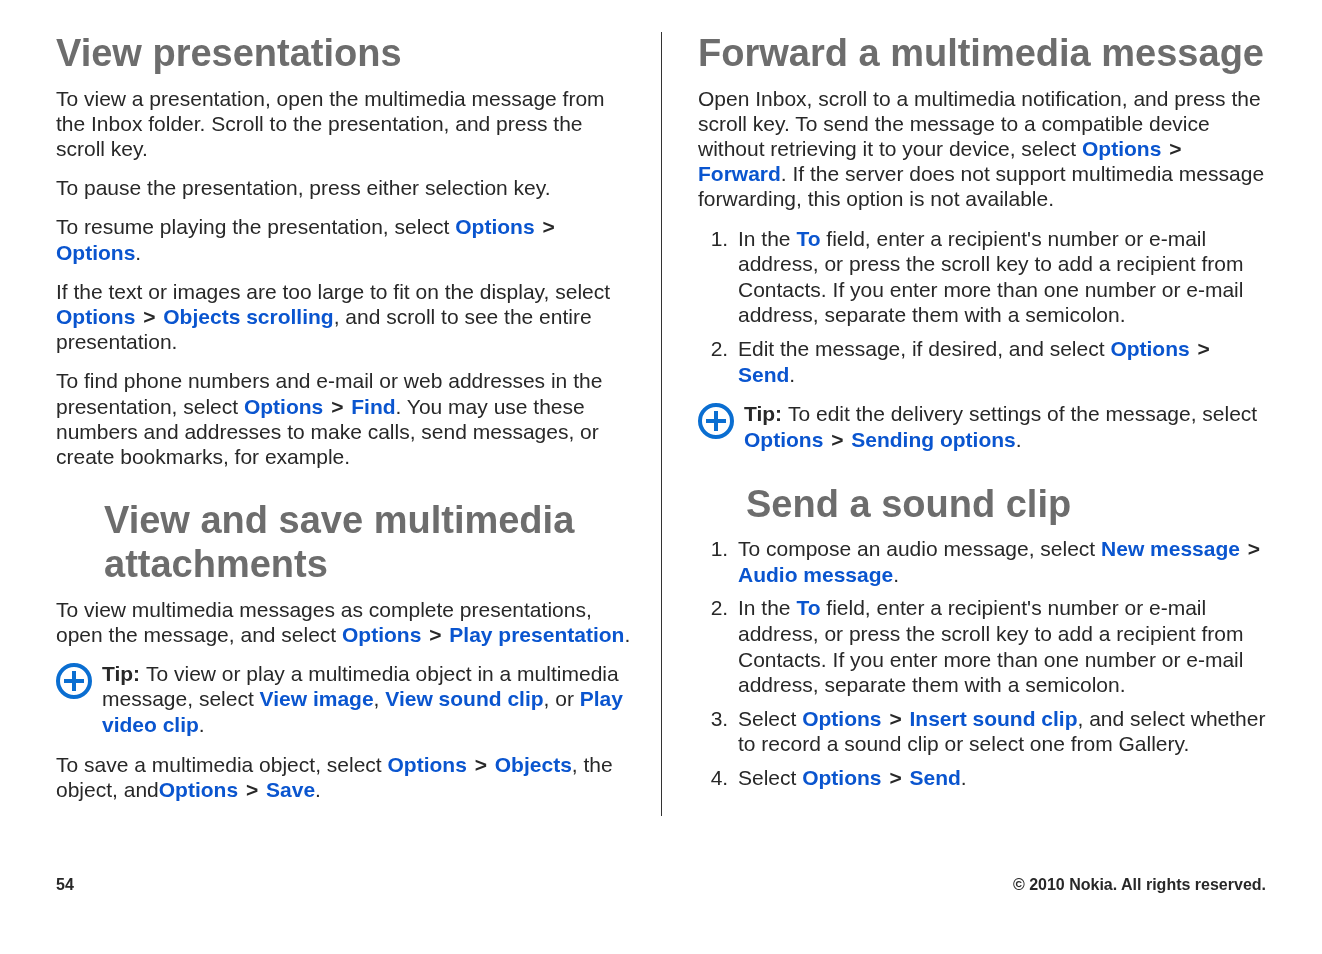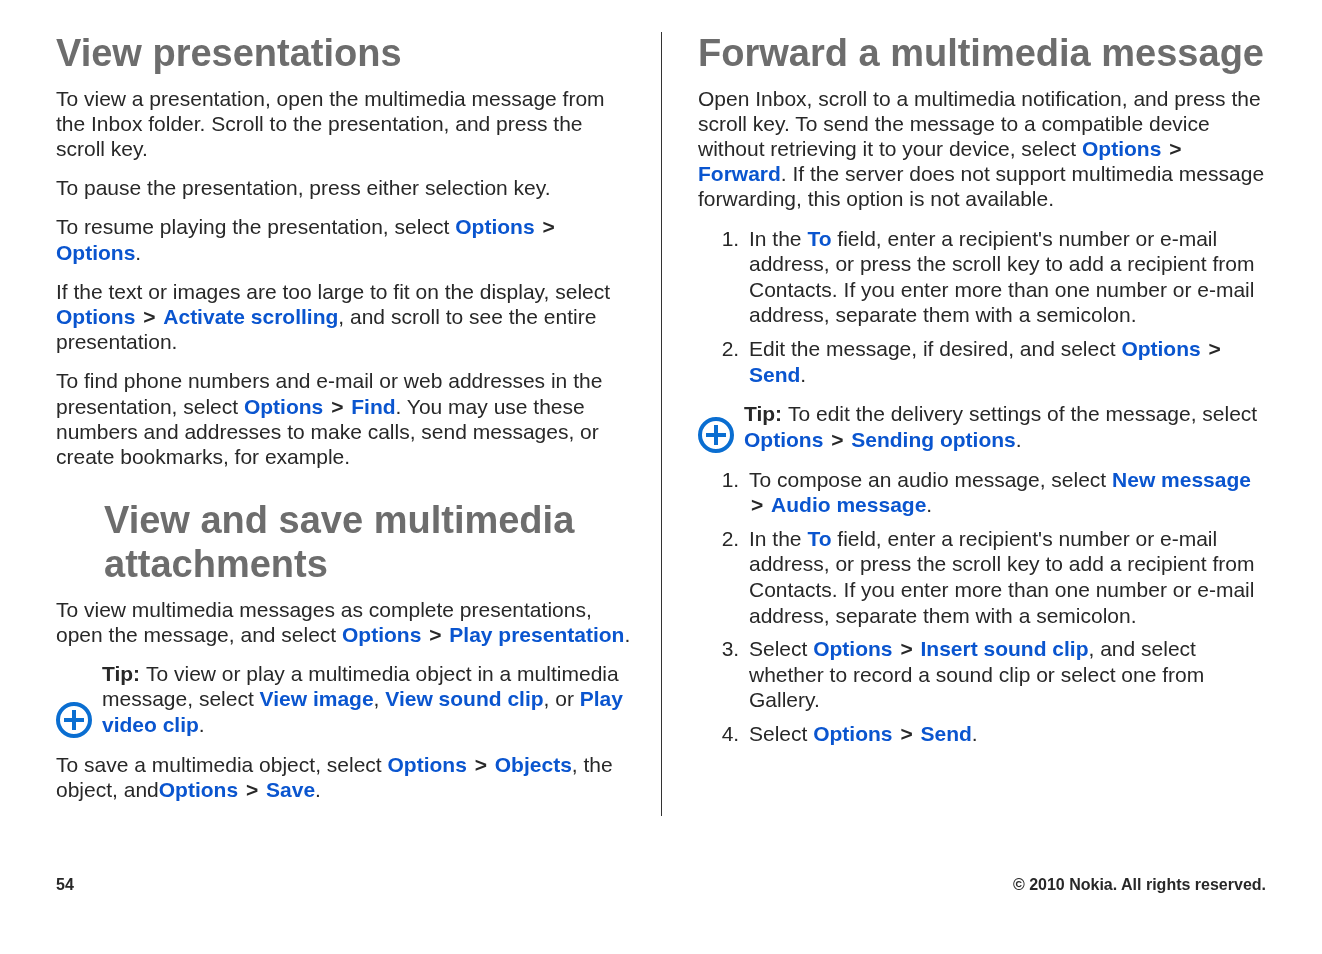--- a/index.html
+++ b/index.html
@@ -48,24 +48,24 @@
     font-weight: bold;
     padding: 0 2px;
   }
   b { font-weight: bold; }
   ol {
     font-size: 21px;
     padding-left: 36px;
     margin: 0 0 14px 0;
     line-height: 1.22;
   }
-  ol li { margin-bottom: 8px; padding-left: 4px; margin-left: 11px; }
+  ol li { margin-bottom: 8px; padding-left: 4px; }
   .tip {
     display: flex;
-    align-items: flex-end;
+    align-items: flex-start;
     gap: 10px;
     font-size: 21px;
     line-height: 1.22;
     margin-bottom: 14px;
   }
   .tip-icon {
     flex: 0 0 auto;
     width: 36px;
     height: 36px;
     border-radius: 50%;
@@ -104,21 +104,21 @@
         <span>To resume playing the presentation, select </span>
         <span class="kw">Options</span>
         <span class="gt">&gt;</span>
         <span class="kw">Options</span><span>.</span>
       </p>
 
       <p>
         <span>If the text or images are too large to fit on the display, select </span>
         <span class="kw">Options</span>
         <span class="gt">&gt;</span>
-        <span class="kw">Activate scrolling</span><span>, and scroll to see the entire presentation.</span>
+        <span class="kw">Objects scrolling</span><span>, and scroll to see the entire presentation.</span>
       </p>
 
       <p>
         <span>To find phone numbers and e-mail or web addresses in the presentation, select </span>
         <span class="kw">Options</span>
         <span class="gt">&gt;</span>
         <span class="kw">Find</span><span>. You may use these numbers and addresses to make calls, send messages, or create bookmarks, for example.</span>
       </p>
 
       <h1 class="mt">View and save multimedia attachments</h1>
@@ -171,20 +171,21 @@
 
       <div class="tip">
         <div class="tip-icon"></div>
         <div>
           <b>Tip: </b><span>To edit the delivery settings of the message, select </span><span class="kw">Options</span>
           <span class="gt">&gt;</span>
           <span class="kw">Sending options</span><span>.</span>
         </div>
       </div>
 
+      <h1 class="mt">Send a sound clip</h1>
 
       <ol>
         <li>
           <span>To compose an audio message, select </span><span class="kw">New message</span>
           <span class="gt">&gt;</span>
           <span class="kw">Audio message</span><span>.</span>
         </li>
         <li>
           <span>In the </span><span class="kw">To</span><span> field, enter a recipient's number or e-mail address, or press the scroll key to add a recipient from Contacts. If you enter more than one number or e-mail address, separate them with a semicolon.</span>
         </li>

